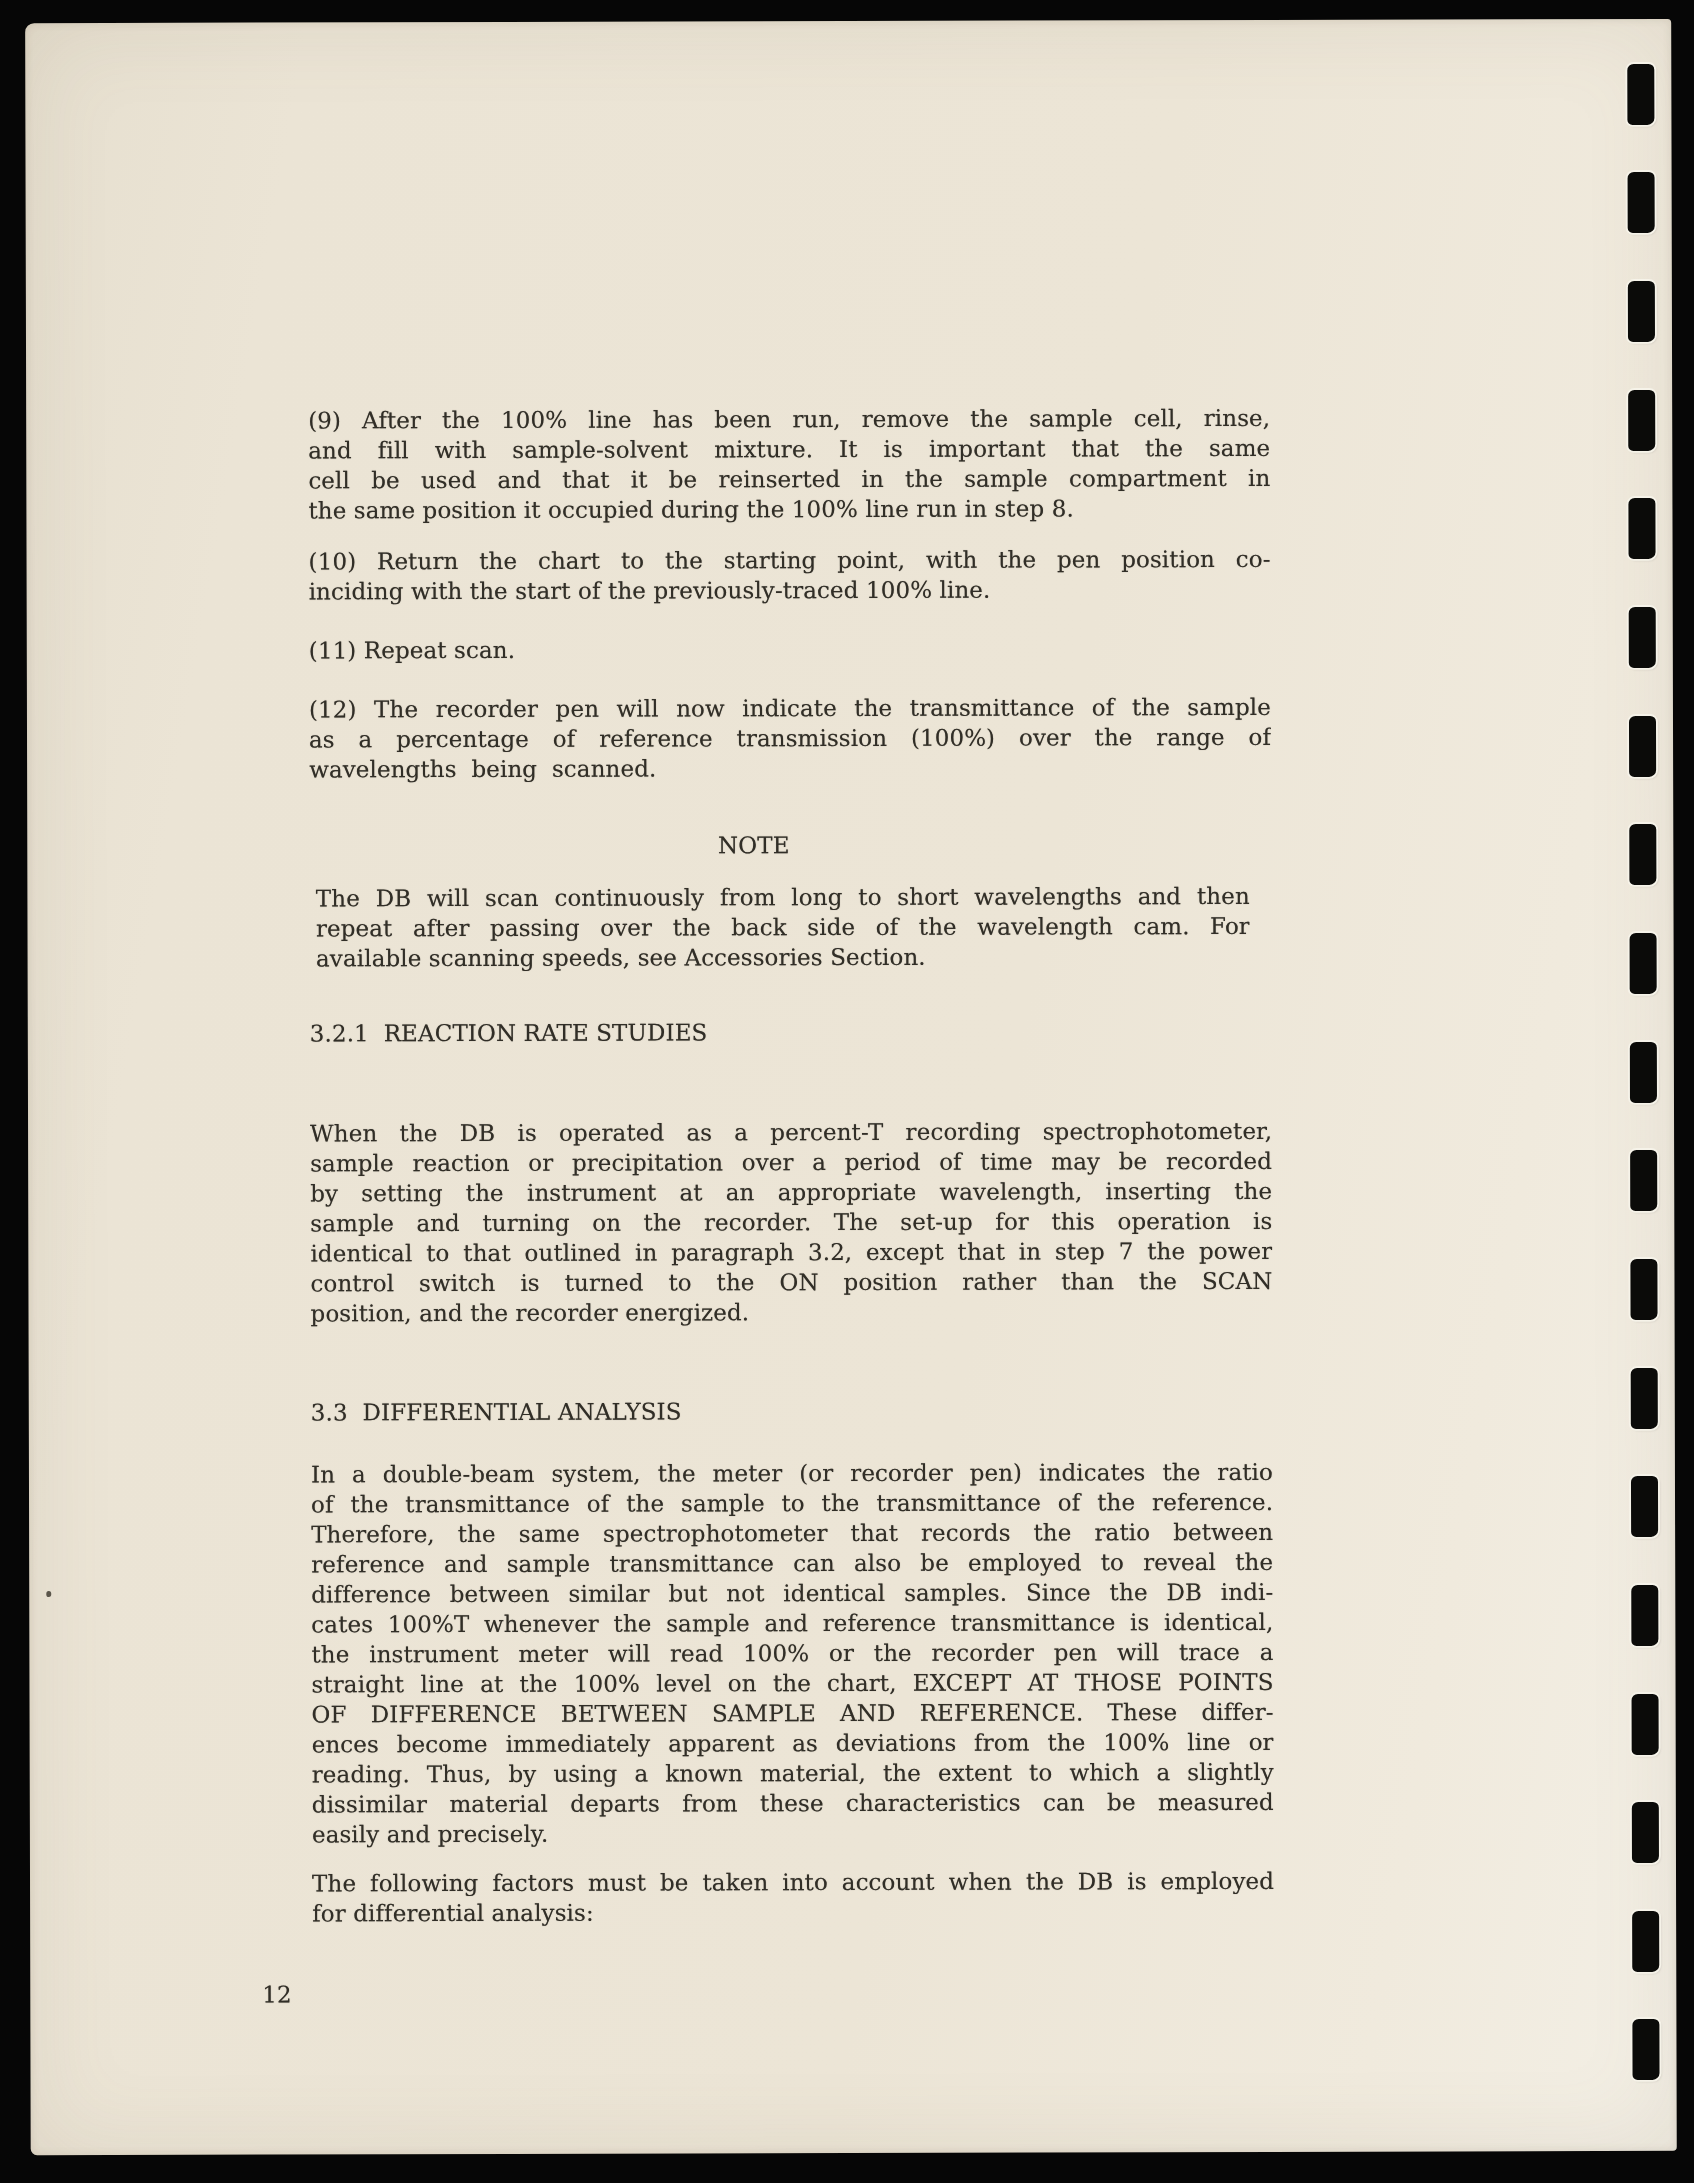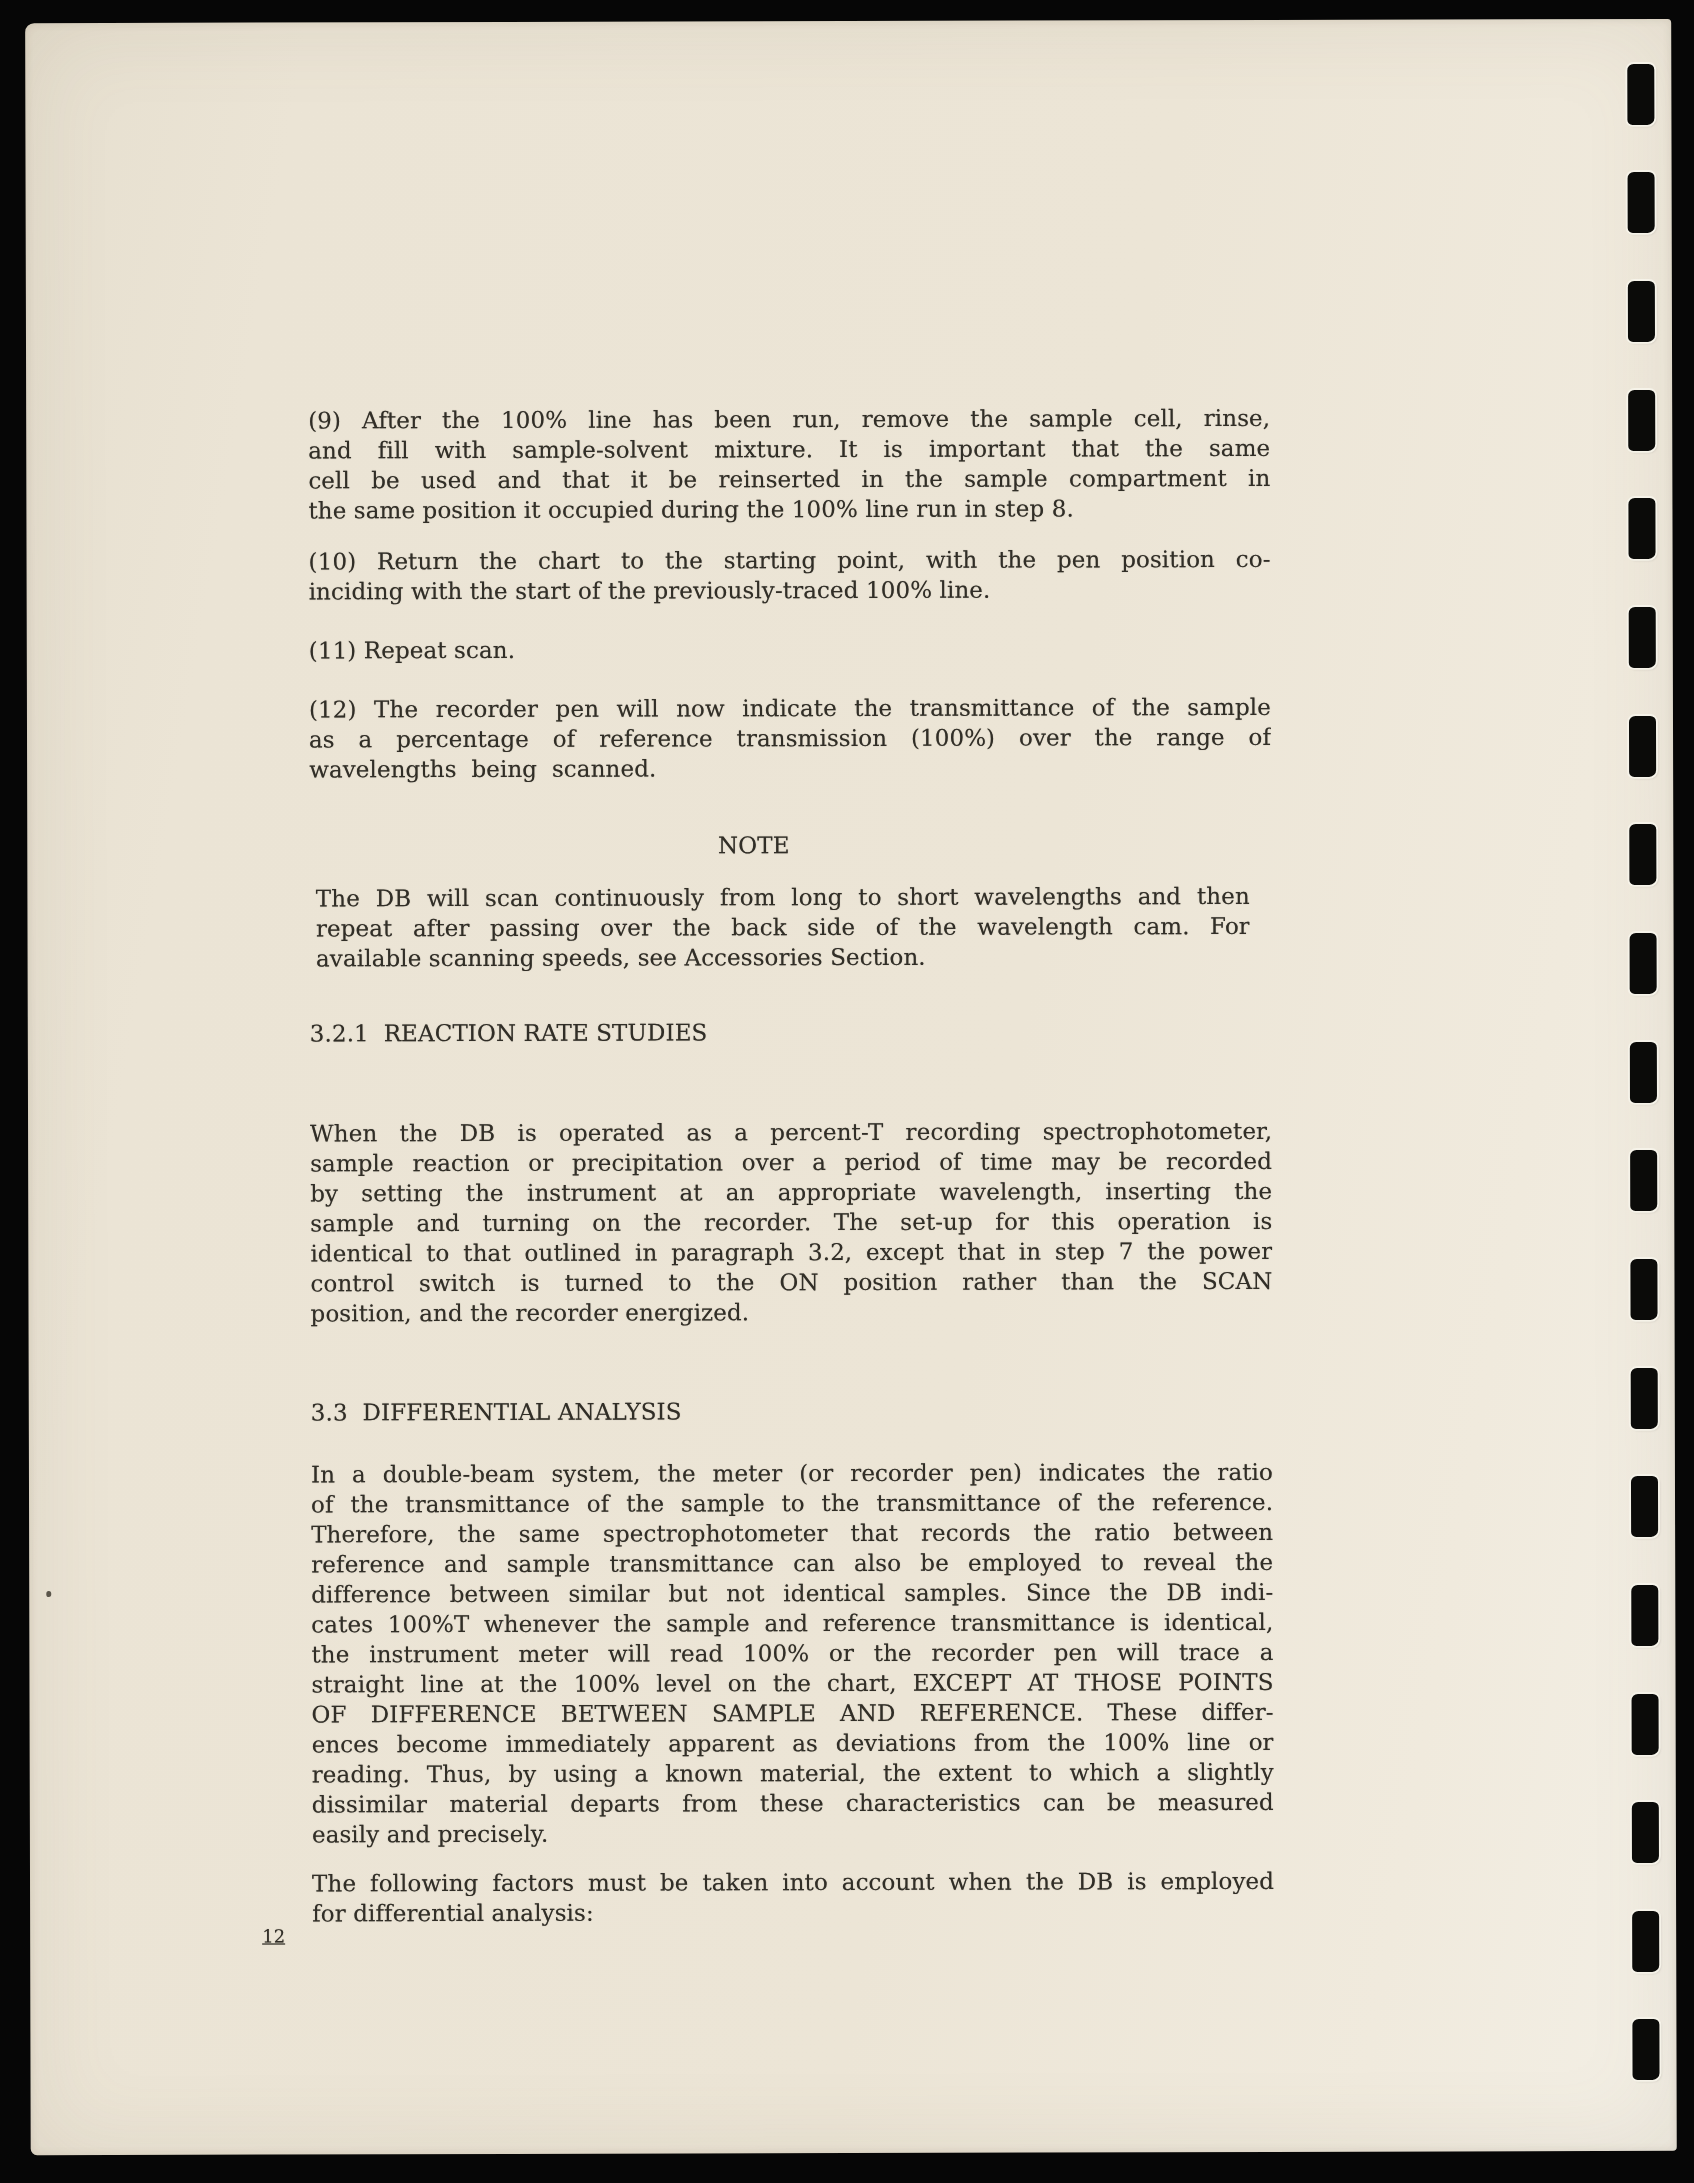--- a/index.html
+++ b/index.html
@@ -41,24 +41,23 @@
   .b-step11{margin-top:29px;}
   .b-step12{margin-top:29px;}
   .b-noteh{margin-top:47px;}
   .b-noteb{margin-top:22px;margin-left:6.4px;width:934px;}
   .b-h321{margin-top:45px;}
   .b-p321{margin-top:70px;}
   .b-h33{margin-top:69px;}
   .b-p33{margin-top:32px;}
   .b-closing{margin-top:18.5px;}
   .page-number{
-    position:absolute;left:232px;top:1899px;
-    color:#312e27;font-size:18px;line-height:30px;
+    position:absolute;left:232px;top:1957px;
+    color:#312e27;font-size:23px;line-height:30px;
     text-shadow:0 0 0.8px rgba(49,45,36,.55);
-    text-decoration:underline;
   }
   .binding-strip{position:absolute;left:0;top:0;width:100%;height:100%;pointer-events:none;}
   .hole{
     position:absolute;left:1602px;width:27px;height:61px;
     background:#0b0b09;
     border-radius:6.4px 5.8px 7px 5.1px;
     box-shadow:0 0 0 1.9px #f6f3e9, 1.3px 1.3px 2.6px rgba(0,0,0,.18);
   }
   .speck{
     position:absolute;left:16.6px;top:1568px;width:5.1px;height:6.4px;

